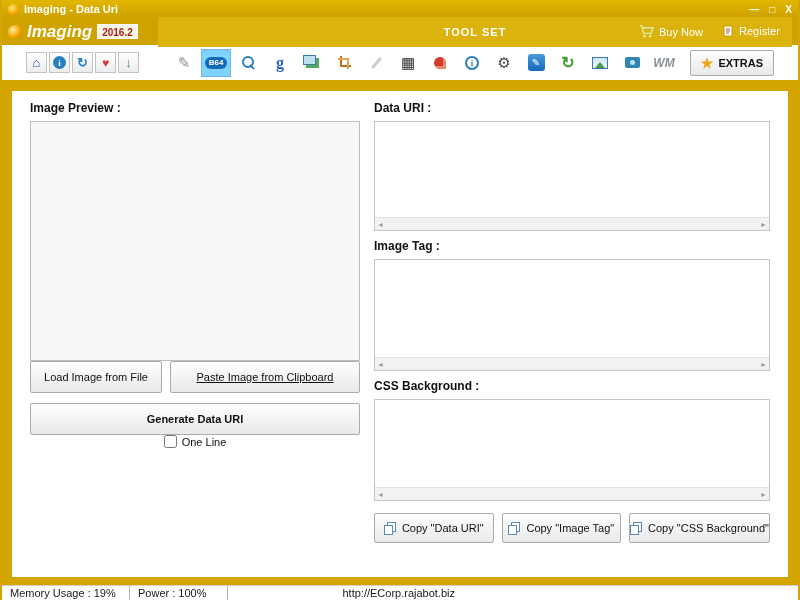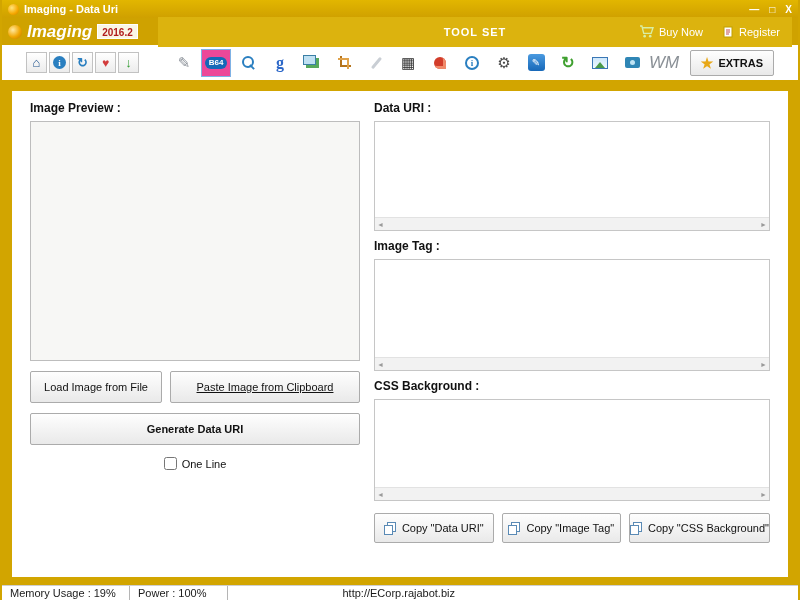--- a/index.html
+++ b/index.html
@@ -23,41 +23,41 @@
   .brand { display:flex; align-items:center; gap:5px; width:150px; flex:0 0 150px; }
   .sun-icon { width:14px; height:14px; border-radius:50%;
               background:radial-gradient(circle at 35% 35%, #ffe9a0, #f0a600 55%, #b87600); }
   .app-name { color:#fff; font-weight:bold; font-size:17px; font-style:italic; }
   .version-badge { background:#faf6e4; color:#b01c1c; font-size:10px; font-weight:bold;
                    padding:0 4px; height:15px; line-height:15px; border:1px solid #fff;text-align:right; }
   .toolset-strip { flex:1; height:30px; background:#DCB30E; position:relative;
                    display:flex; align-items:center;padding-left:28px; }
   .toolset-label { position:absolute; left:0; right:0; text-align:center; color:#fff;
                    font-weight:bold; font-size:11px; letter-spacing:1px; }
-  .header-links { margin-left:auto; display:flex; gap:20px; align-items:flex-end;
+  .header-links { margin-left:auto; display:flex; gap:20px; align-items:flex-start;
                   padding-right:12px; position:relative; z-index:1; }
   .hlink { display:flex; align-items:center; gap:5px; color:#fff; font-size:11px; cursor:default; }
 
   
   .toolbar { height:35px; flex:0 0 35px; background:#fff; display:flex; align-items:center; padding:0 8px; }
   .nav-group { display:flex; margin-left:16px; }
   .nav-btn { width:21px; height:21px; border:1px solid #c2c2c2; background:linear-gradient(#fff,#ececec);
              display:flex; align-items:center; justify-content:center; margin-right:2px; }
   .icon-home { color:#1b4f8a; font-size:13px; line-height:1; }
   .icon-about { width:13px; height:13px; border-radius:50%; background:#2a7fc0; color:#fff;
                 font-size:9px; font-weight:bold; display:flex; align-items:center; justify-content:center;
                 font-family:"Liberation Serif", serif; }
   .icon-sync { color:#2a7fc0; font-size:13px; font-weight:bold; line-height:1; }
   .icon-fav { color:#d23c3c; font-size:12px; line-height:1; }
   .icon-down { color:#2f9a2f; font-size:13px; font-weight:bold; line-height:1; }
 
   .tools { display:flex; align-items:center; margin-left:28px; gap:2px; }
   .tool { width:30px; height:28px; display:flex; align-items:center; justify-content:center;
           border:1px solid transparent; }
-  .tool.selected { background:#ec4899; border-color:#7FB2E5; }
+  .tool.selected { background:#7dd3fc; border-color:#7FB2E5; }
 
   .icon-pen { color:#8a9098; font-size:15px; line-height:1; }
   .b64-chip { background:#1468b8; color:#fff; border-radius:7px; font-size:8px; font-weight:bold;
               padding:2px 4px; line-height:1; }
   .icon-mag { position:relative; width:13px; height:13px; }
   .icon-mag::before { content:""; position:absolute; width:8px; height:8px;
                       border:2px solid #2a7fc0; border-radius:50%; left:0; top:0; }
   .icon-mag::after { content:""; position:absolute; width:6px; height:2px; background:#2a7fc0;
                      transform:rotate(45deg); right:0; bottom:1px; }
   .icon-google { font-family:"Liberation Serif", serif; color:#2a66c8; font-weight:bold; font-size:16px; line-height:1; }
@@ -80,21 +80,21 @@
                color:#fff; font-size:10px; display:flex; align-items:center; justify-content:center; }
   .icon-refresh { color:#3fa02f; font-size:16px; font-weight:bold; line-height:1; }
   .icon-image { width:16px; height:12px; border:1px solid #3a77b5;
                 background:linear-gradient(#cfe8fa,#eef8ff); position:relative; overflow:hidden; }
   .icon-image::after { content:""; position:absolute; bottom:0; left:2px;
                        border-left:5px solid transparent; border-right:5px solid transparent;
                        border-bottom:6px solid #4a9a4a; }
   .icon-camera { width:15px; height:11px; background:#2f86b5; border-radius:2px; position:relative; }
   .icon-camera::after { content:""; position:absolute; width:5px; height:5px; left:5px; top:3px;
                         background:#bfe4f5; border-radius:50%; }
-  .icon-wm { color:#8a9096; font-weight:normal; font-style:italic; font-size:17px; }
+  .icon-wm { color:#8a9096; font-weight:bold; font-style:italic; font-size:12px; }
 
   .extras-btn { margin-left:auto; margin-right:16px; height:26px; border:1px solid #9fa8c0;
                 background:linear-gradient(#ffffff,#e9e9e9); display:flex; align-items:center; gap:5px;
                 padding:0 10px; font-size:11px; font-weight:bold; border-radius:2px; }
   .icon-star { color:#e8a818; font-size:14px; line-height:1; }
 
   
   .content-frame { flex:1; background:#D2A500; padding:8px 10px; display:flex; flex-direction:column; }
   .banner { height:22px; flex:0 0 22px; background:#DBB307; color:#fff; font-weight:bold; font-size:12px;
             letter-spacing:1px; text-align:center; line-height:22px; border-radius:2px; }
@@ -104,25 +104,25 @@
   .right-col { flex:1; margin-left:14px; display:flex; flex-direction:column; }
 
   .section-label { font-size:12px; font-weight:bold; color:#111; margin-bottom:4px; height:16px; }
   .mt8 { margin-top:8px; }
 
   .preview-box { height:240px; flex:0 0 240px; background:#f7f7f5; border:1px solid #bdbdbd; }
 
   .btn { border:1px solid #ababab; background:linear-gradient(#fefefe,#e9e9e9); font-size:11px;
          color:#111; display:flex; align-items:center; justify-content:center; border-radius:2px;
          cursor:default; white-space:nowrap; }
-  .btn-row { display:flex; gap:8px; margin-top:10px;border-radius:15px; }
+  .btn-row { display:flex; gap:8px; margin-top:0;border-radius:15px; }
   .load-btn { flex:0 0 132px; height:32px; }
   .paste-btn { flex:1; height:32px; text-decoration:underline; }
   .generate-btn { margin-top:10px; height:32px; font-weight:bold; }
-  .checkbox-row { margin-top:12px; display:flex; justify-content:center; align-items:center; gap:5px;
+  .checkbox-row { display:flex; justify-content:center; align-items:center; gap:5px;
                   font-size:11px; color:#111; }
   .checkbox-row input { width:13px; height:13px; }
 
   .text-box { border:1px solid #c6c6c6; display:flex; flex-direction:column; background:#fff; }
   .tb1 { height:110px; flex:0 0 110px; }
   .tb2 { height:112px; flex:0 0 112px; }
   .tb3 { height:102px; flex:0 0 102px; }
   .text-box textarea { flex:1; border:none; resize:none; outline:none; padding:3px;
                        font:11px "Liberation Mono", monospace; }
   .hscroll { height:13px; flex:0 0 13px; background:#f2f2f2; border-top:1px solid #e2e2e2;

